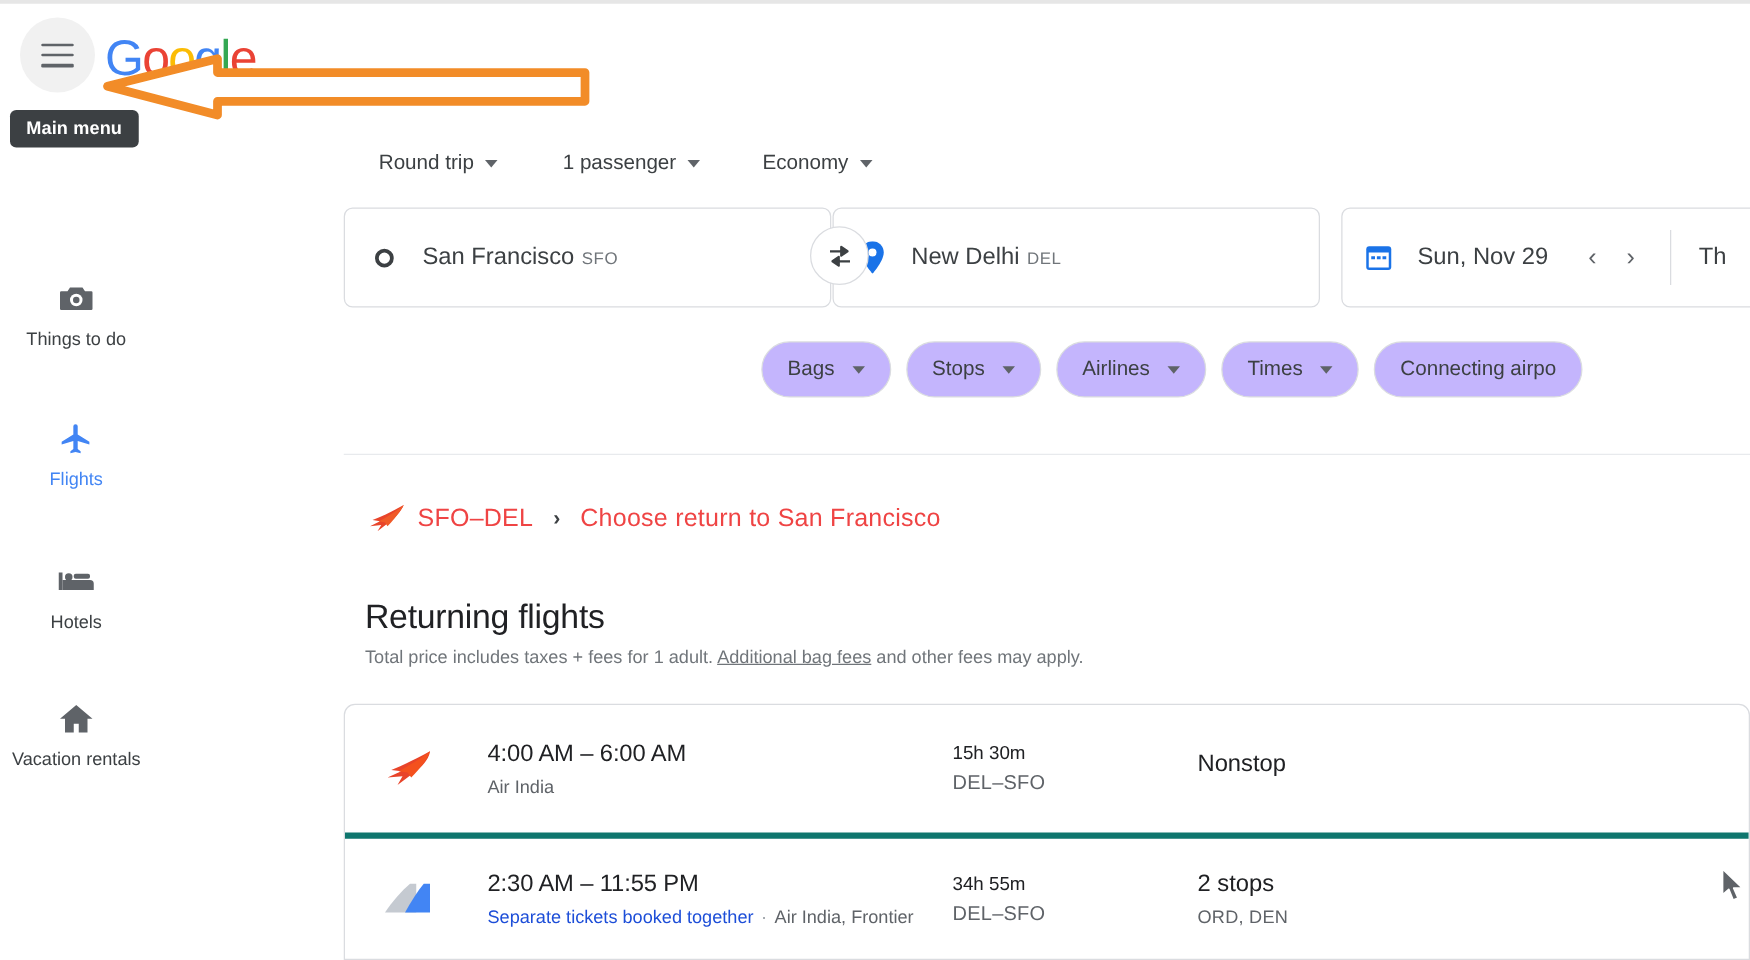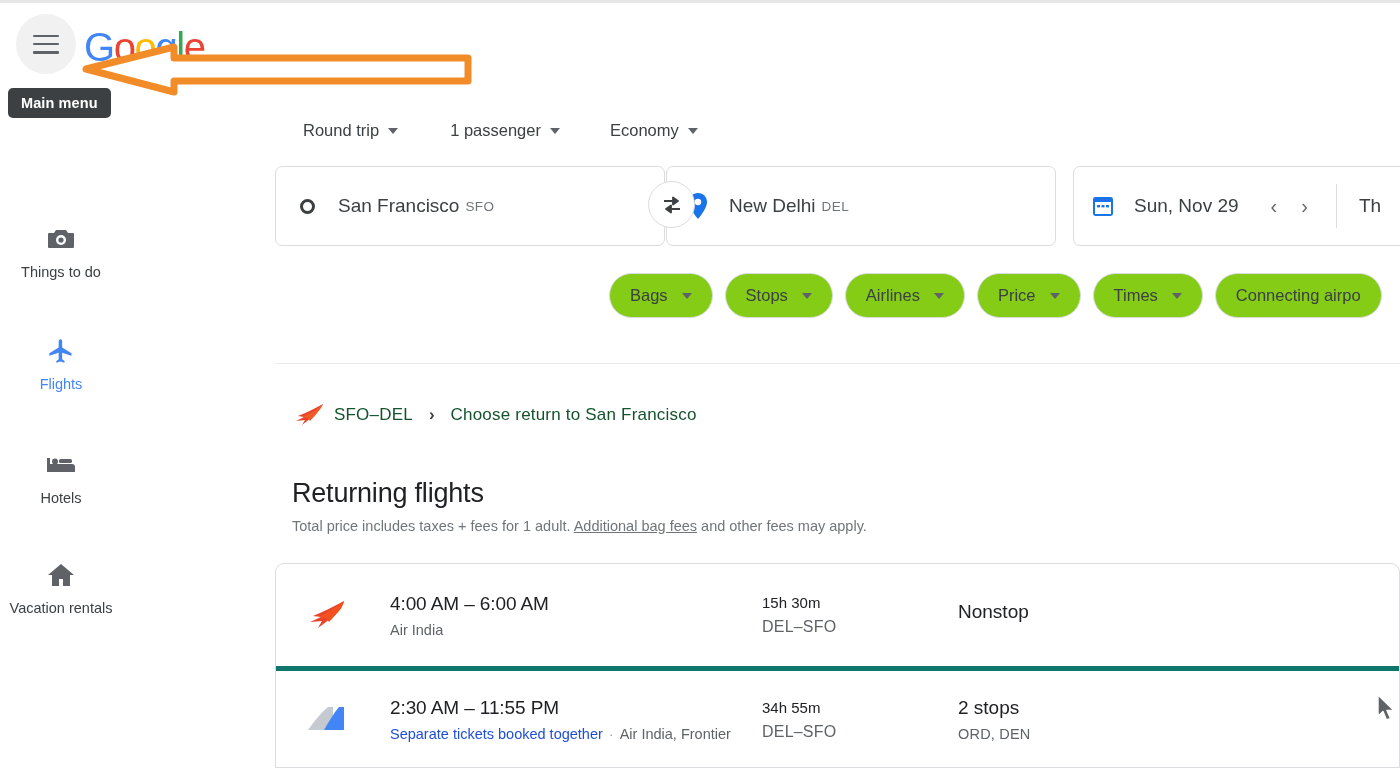--- a/index.html
+++ b/index.html
@@ -88,30 +88,30 @@
   .date-nav { display:flex; align-items:center; gap:16px; margin-left:28px; }
   .date-nav .navarrow { font-size:20px; color:#5f6368; cursor:pointer; line-height:1; padding:2px 4px; }
   .date-sep { width:1px; height:44px; background:#dadce0; margin-left:24px; }
   .date-next-text { font-size:19px; color:#3c4043; margin-left:22px; white-space:nowrap; }
 
   
   .filters { position:absolute; left:609px; top:273px; display:flex; align-items:center; gap:12px; }
   .filter-chip {
     display:flex; align-items:center; gap:14px;
     height:45px; padding:0 20px; border:1px solid #dadce0; border-radius:23px;
-    background:#84cc16; font-size:16.5px; color:#3c4043; cursor:pointer;
+    background:#c4b5fd; font-size:16.5px; color:#3c4043; cursor:pointer;
     font-family:"Liberation Sans", sans-serif; white-space:nowrap;
   }
 
   .divider-full { position:absolute; left:275px; top:363px; width:1125px; height:1px; background:#e8eaed; }
 
   
   .breadcrumb { position:absolute; left:292px; top:400px; display:flex; align-items:center; gap:0; }
   .bc-logo { width:34px; height:30px; margin-right:8px; display:flex; align-items:center; }
-  .bc-link { font-size:17px; color:#14532d; cursor:pointer; letter-spacing:.2px; }
+  .bc-link { font-size:20px; color:#ef4444; cursor:pointer; letter-spacing:.2px; }
   .bc-sep { font-size:17px; color:#3c4043; margin:0 16px; font-weight:bold; }
 
   
   .results-title { position:absolute; left:292px; top:478px; font-size:27px; color:#202124; font-weight:400; letter-spacing:-.2px; }
   .results-sub { position:absolute; left:292px; top:518px; font-size:14.5px; color:#70757a; white-space:nowrap; }
   .results-sub u { text-decoration:underline; }
 
   
   .results-card {
     position:absolute; left:275px; top:563px; width:1125px; height:205px;
@@ -278,24 +278,20 @@
     </button>
     <button class="filter-chip">
       <span>Stops</span>
       <span class="caret"></span>
     </button>
     <button class="filter-chip">
       <span>Airlines</span>
       <span class="caret"></span>
     </button>
     <button class="filter-chip">
-      <span>Price</span>
-      <span class="caret"></span>
-    </button>
-    <button class="filter-chip">
       <span>Times</span>
       <span class="caret"></span>
     </button>
     <button class="filter-chip">
       <span>Connecting airpo</span>
     </button>
   </div>
 
   <div class="divider-full"></div>
 

